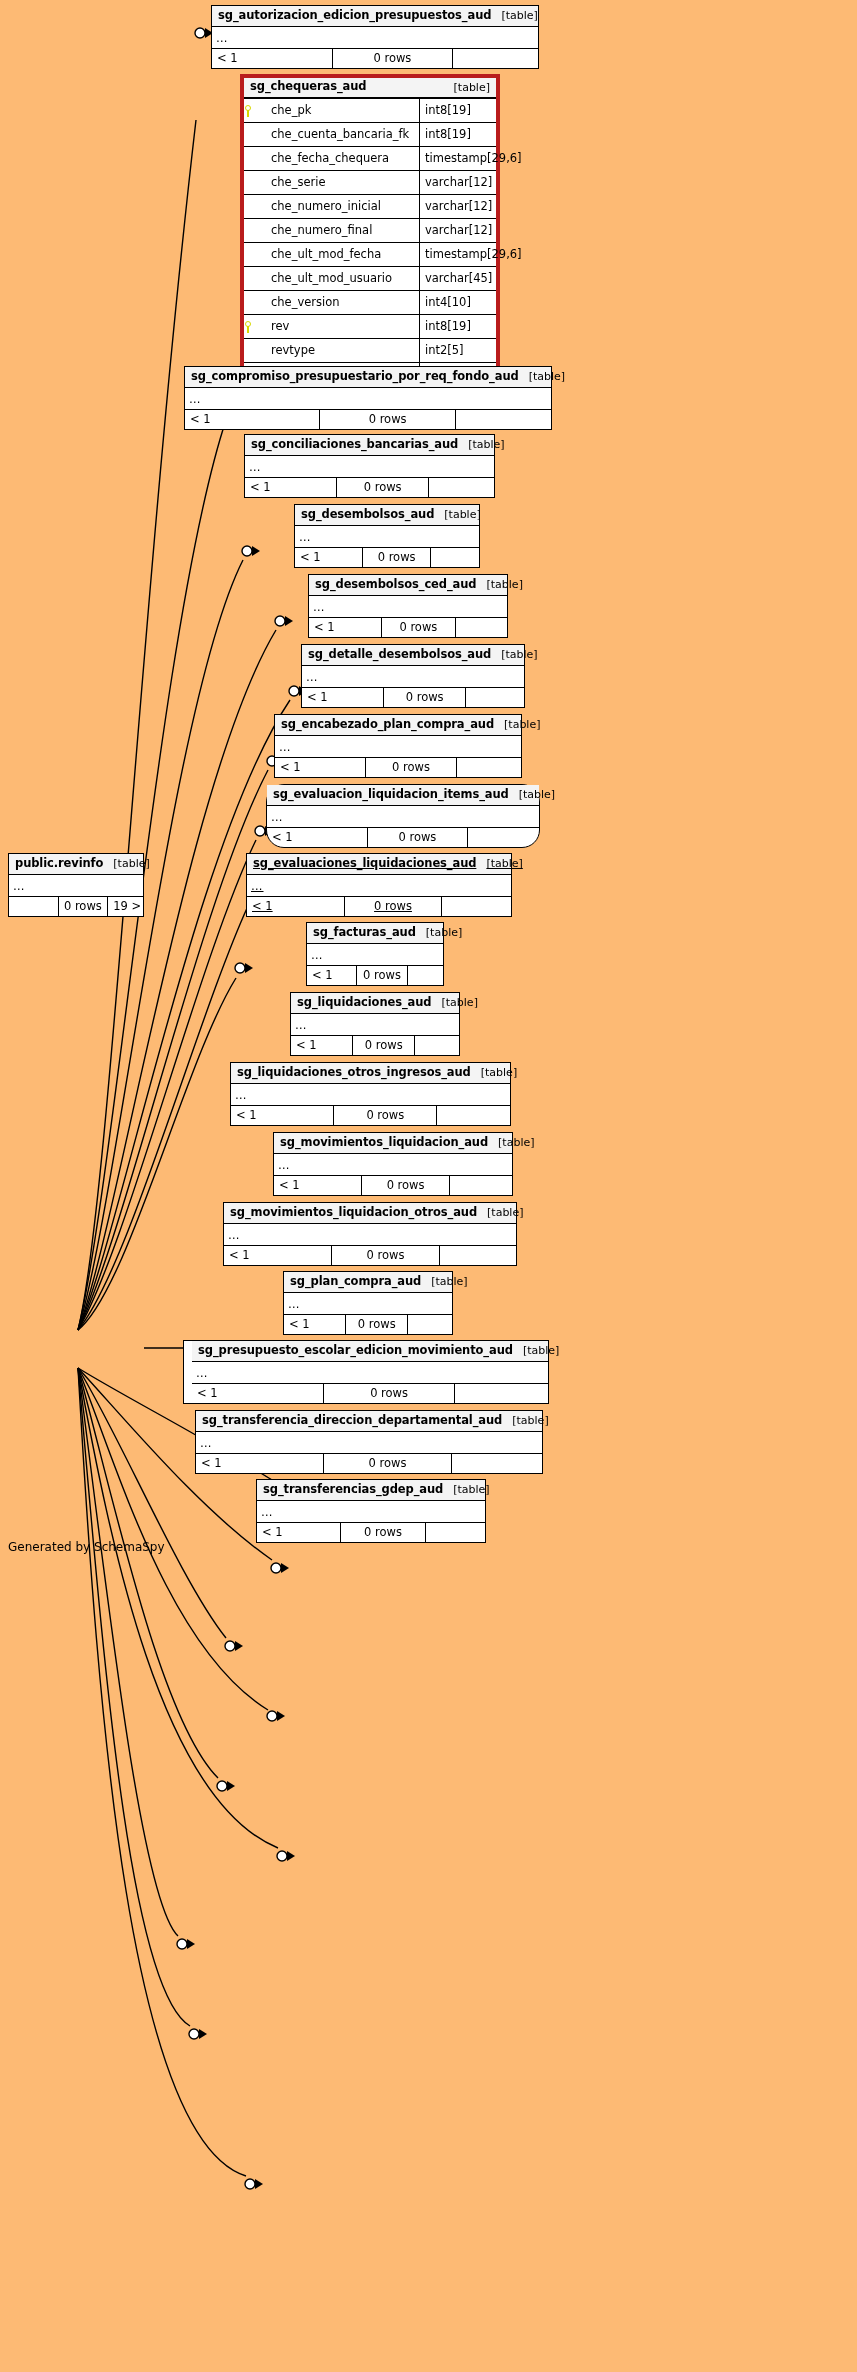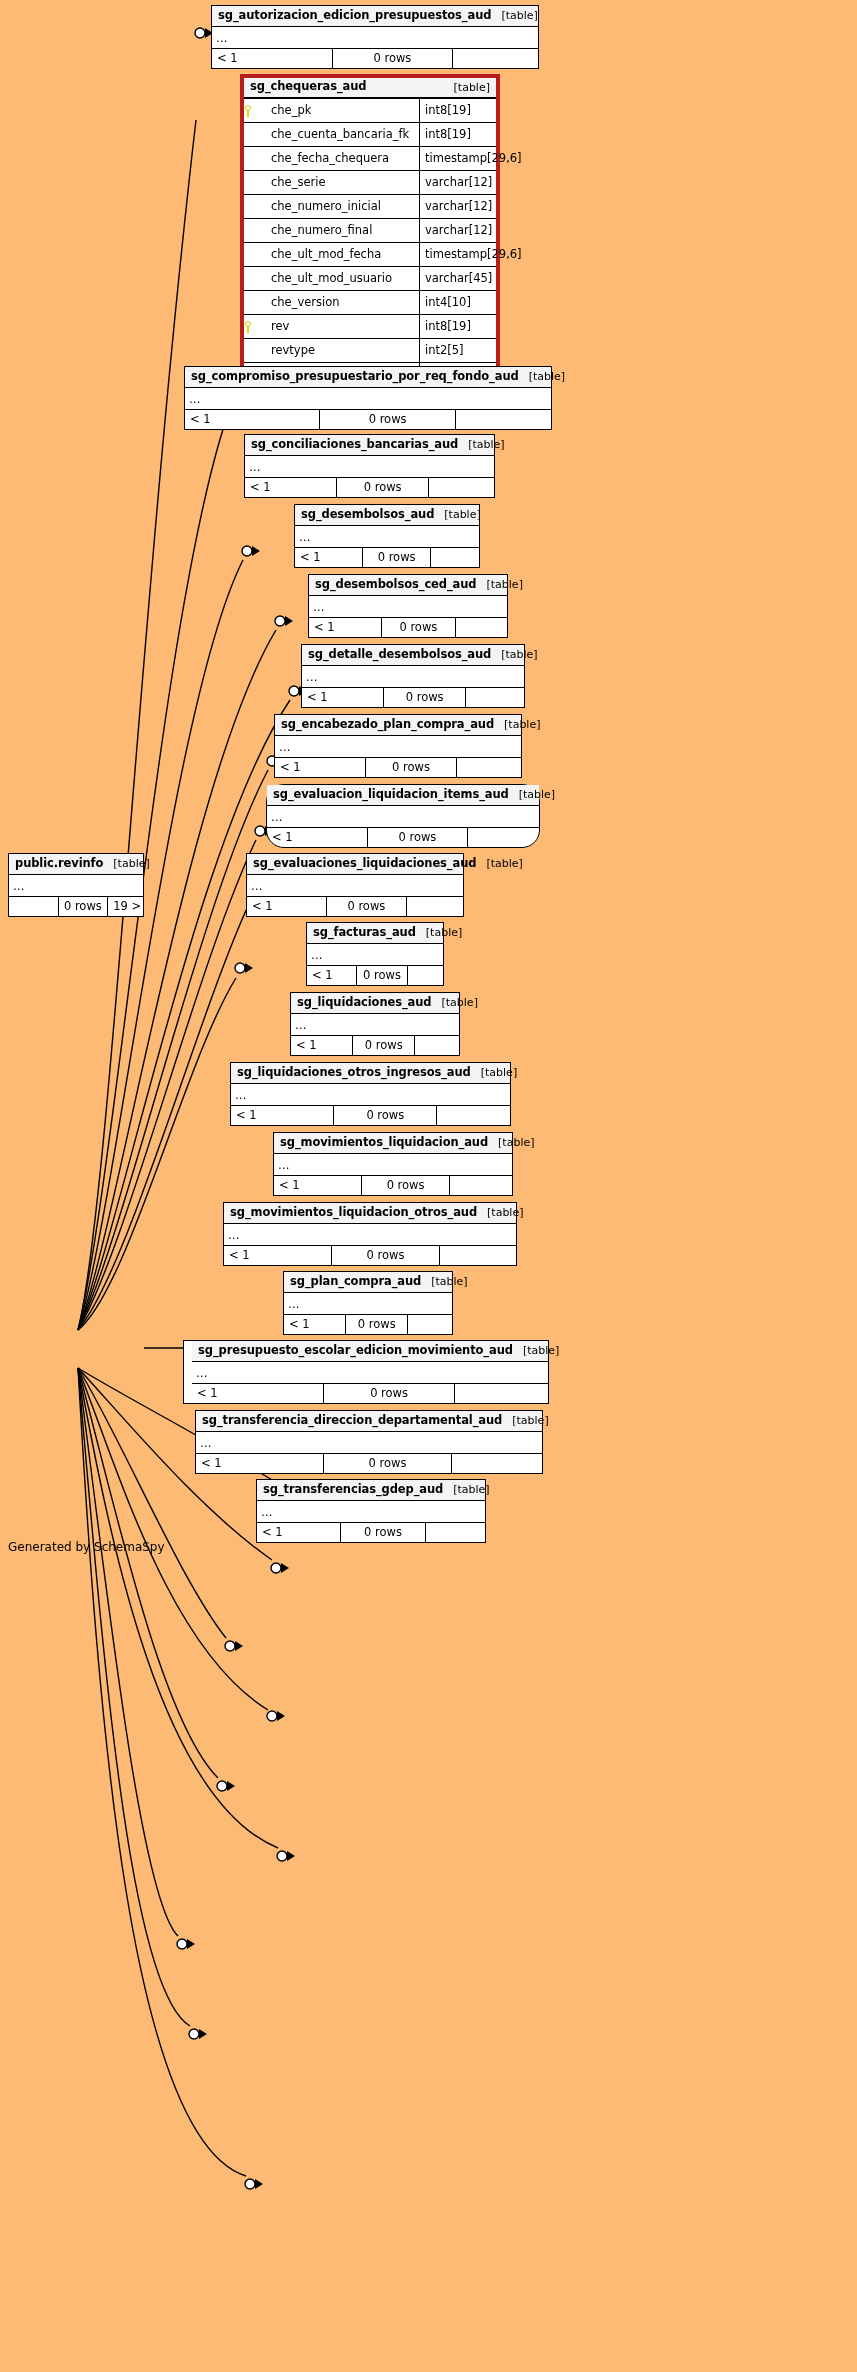--- a/index.html
+++ b/index.html
@@ -404,21 +404,21 @@
       <span class="tbl-kind">[table]</span>
     </div>
     <div class="ellipsis-row">…</div>
     <div class="foot-row">
       <span class="foot-cell foot-left">&lt; 1</span>
       <span class="foot-cell foot-mid">0 rows</span>
       <span class="foot-cell foot-right"></span>
     </div>
   </div>
 
-  <div class="tbl" style="left:246px; top:853px; width:218px;">
+  <div class="tbl" style="left:246px; top:853px; width:266px;text-decoration:underline;">
     <div class="tbl-head">
       <span class="tbl-name">sg_evaluaciones_liquidaciones_aud</span>
       <span class="tbl-kind">[table]</span>
     </div>
     <div class="ellipsis-row">…</div>
     <div class="foot-row">
       <span class="foot-cell foot-left">&lt; 1</span>
       <span class="foot-cell foot-mid">0 rows</span>
       <span class="foot-cell foot-right"></span>
     </div>

